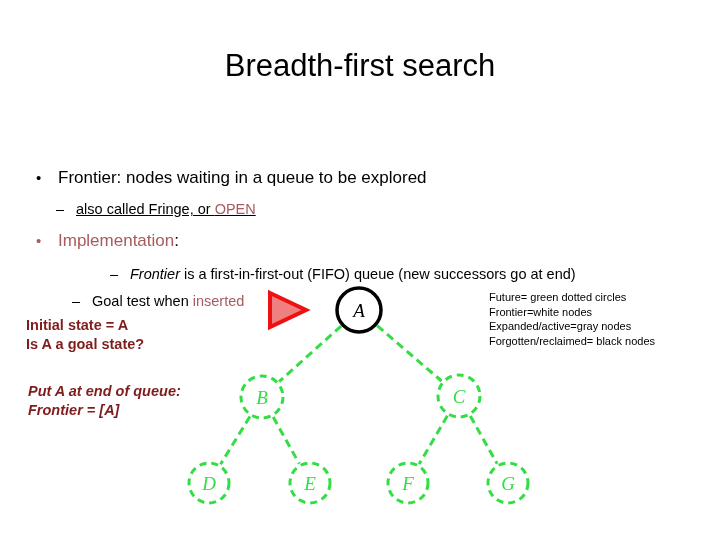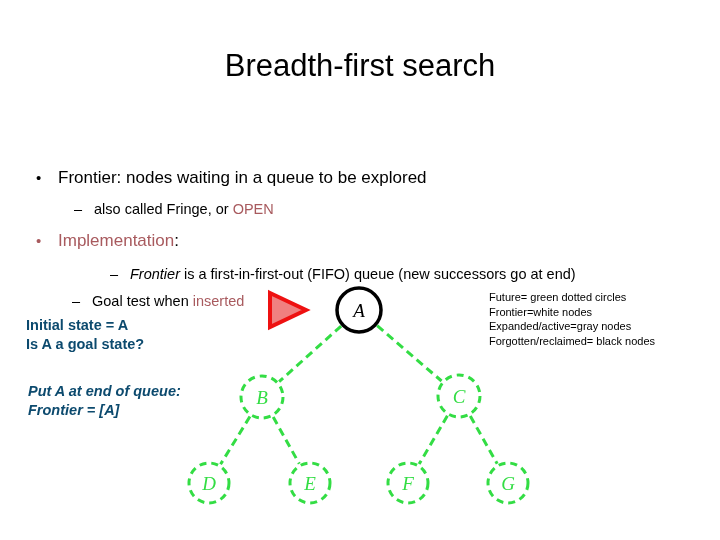--- a/index.html
+++ b/index.html
@@ -56,29 +56,29 @@
     display: inline-block;
     width: 20px;
     text-align: left;
     font-size: 14.5px;
   }
   .accent { color: #a85a5e; }
   .ital { font-style: italic; }
 
   #b1 { left: 36px; top: 131px; }
   #b2 { left: 36px; top: 167px; }
-  #b3 { left: 74px; top: 200px; }
+  #b3 { left: 56px; top: 200px; text-decoration: underline; }
   #b4 { left: 36px; top: 230px; }
   #b5 { left: 72px; top: 265px; margin-left: 38px; }
   #b6 { left: 72px; top: 292px; }
 
   
   .red-note {
     position: absolute;
-    color: #0c4a6e;
+    color: #7f1d1d;
     font-size: 14.5px;
     line-height: 19px;
     font-weight: bold;
     white-space: nowrap;
   }
   #red-note-1 { left: 26px; top: 316px; }
   #red-note-2 { left: 28px; top: 382px; font-style: italic; }
 
   
   #legend {

